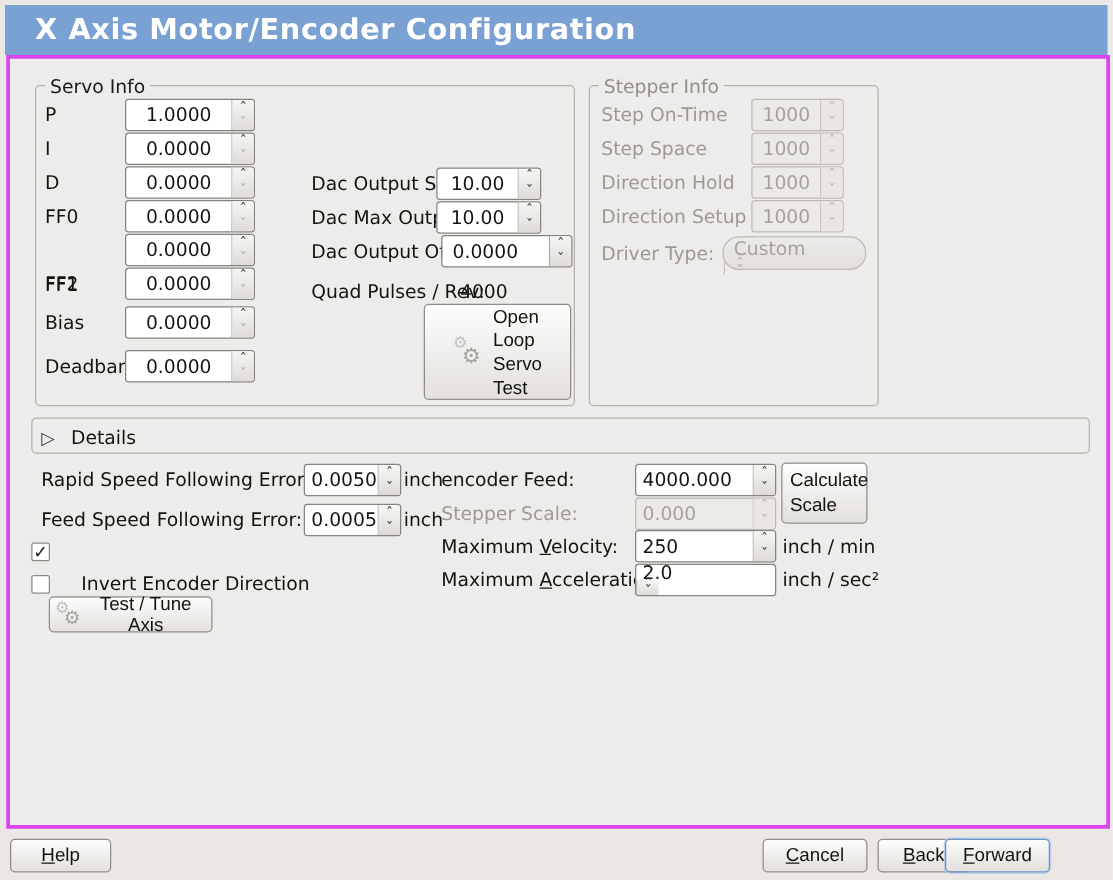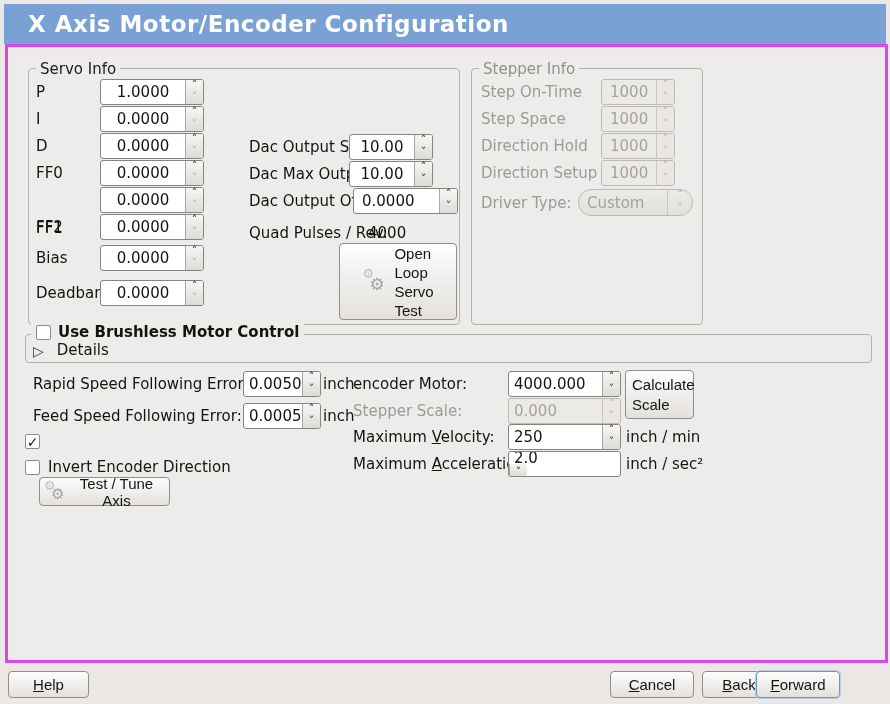--- a/index.html
+++ b/index.html
@@ -24,21 +24,21 @@
   .entry .val{flex:1;display:flex;align-items:center;justify-content:center;font-size:15px;color:#14140f;overflow:hidden;}
   .entry .val.left{justify-content:flex-start;padding-left:8px;}
   .spin{width:17px;display:flex;flex-direction:column;border-left:1px solid #a9a6a2;background:linear-gradient(#f7f6f4,#dedbd8);border-radius:0 2px 2px 0;}
   .spin .a{flex:1;display:flex;align-items:center;justify-content:center;font-size:12px;line-height:6px;color:#403f3b;}
   .spin .a.lite{color:#b3b0ad;}
   .entry.dis{background:#eceae7;border-color:#bdb9b5;}
   .entry.dis .val{color:#a5a19d;}
   .entry.dis .spin{background:#e9e6e3;border-left-color:#c9c5c1;}
   .entry.dis .spin .a{color:#b8b4b0;}
   
-  .combo{display:flex;background:linear-gradient(#ecebe9,#e2dfdc);border:1px solid #bdb9b5;border-radius:13px;box-sizing:border-box;}
+  .combo{display:flex;background:linear-gradient(#ecebe9,#e2dfdc);border:1px solid #bdb9b5;border-radius:13px;box-sizing:border-box;flex-direction:column;}
   .combo .cval{flex:1;display:flex;align-items:center;padding-left:8px;font-size:15px;color:#a5a19d;}
   .combo .carr{width:24px;display:flex;flex-direction:column;border-left:1px solid #c9c5c1;}
   .combo .carr .a{flex:1;display:flex;align-items:center;justify-content:center;font-size:12px;line-height:6px;color:#b2afab;}
   
   .btn{display:flex;align-items:center;justify-content:center;background:linear-gradient(#fdfdfc,#e3e0dd);border:1px solid #8f8d89;border-radius:4px;font-size:15px;color:#14140f;box-sizing:border-box;cursor:default;}
   .btn.focus{border-color:#6e94c3;box-shadow:0 0 0 1px #b9cde6;}
   .btn .txt{white-space:pre-line;}
   
   .cb{width:15px;height:15px;background:#ffffff;border:1px solid #8c8a86;border-radius:2px;box-sizing:border-box;display:flex;align-items:center;justify-content:center;font-size:14px;font-weight:bold;color:#1d1d1a;line-height:14px;}
   .hl{background:#c6d5eb;border:1px solid #8ca9cc;padding:1px 4px;border-radius:1px;}
@@ -217,24 +217,20 @@
     <div class="lbl dis abs" style="left:473px;top:148px;">Driver Type:</div>
     <div class="combo abs" style="left:570px;top:142px;width:115px;height:27px;">
       <span class="cval">Custom</span>
       <span class="carr">
           <span class="a">ˆ</span>
           <span class="a">ˇ</span>
         </span>
     </div>
 
     <div class="frame abs" style="left:17px;top:287px;width:845px;height:27px;"></div>
-    <div class="abs" style="left:23px;top:277px;background:#edecea;padding:0 5px;display:flex;align-items:center;gap:7px;">
-      <span class="cb"></span>
-      <span class="lbl" style="font-weight:bold;">Use Brushless Motor Control</span>
-    </div>
     <div class="abs" style="left:25px;top:295px;display:flex;align-items:center;gap:13px;">
       <span class="exp">▷</span>
       <span class="lbl">Details</span>
     </div>
 
     <div class="lbl abs" style="left:25px;top:329px;">Rapid Speed Following Error:</div>
     <div class="entry abs" style="left:235px;top:324px;width:78px;height:26px;">
       <span class="val left" style="padding-left:5px;">0.0050</span>
       <span class="spin">
           <span class="a">ˆ</span>
@@ -249,34 +245,34 @@
       <span class="spin">
           <span class="a">ˆ</span>
           <span class="a">ˇ</span>
         </span>
     </div>
     <div class="lbl abs" style="left:315px;top:361px;">inch</div>
 
     <div class="abs" style="left:17px;top:387px;display:flex;align-items:center;gap:5px;">
       <span class="cb">✓</span>
     </div>
-    <div class="abs" style="left:17px;top:412px;display:flex;align-items:center;gap:8px;">
+    <div class="abs" style="left:17px;top:412px;display:flex;align-items:center;gap:25px;">
       <span class="cb"></span>
       <span class="lbl">Invert Encoder Direction</span>
     </div>
 
     <button class="btn abs" style="left:31px;top:430px;width:131px;height:29px;gap:2px;padding-left:4px;">
       <span class="gears" style="width:24px;height:24px;">
           <span class="g1">⚙</span>
           <span class="g2" style="font-size:15px;top:5px;">⚙</span>
         </span>
       <span class="txt">Test / Tune Axis</span>
     </button>
 
-    <div class="lbl abs" style="left:345px;top:329px;">encoder Motor:</div>
+    <div class="lbl abs" style="left:345px;top:329px;">encoder Feed:</div>
     <div class="entry abs" style="left:500px;top:324px;width:113px;height:26px;">
       <span class="val left" style="padding-left:5px;">4000.000</span>
       <span class="spin">
           <span class="a">ˆ</span>
           <span class="a">ˇ</span>
         </span>
     </div>
     <button class="btn abs txt" style="left:617px;top:323px;width:69px;height:49px;justify-content:flex-start;text-align:left;padding-left:6px;line-height:20px;white-space:pre-line;">Calculate
 Scale</button>
 

